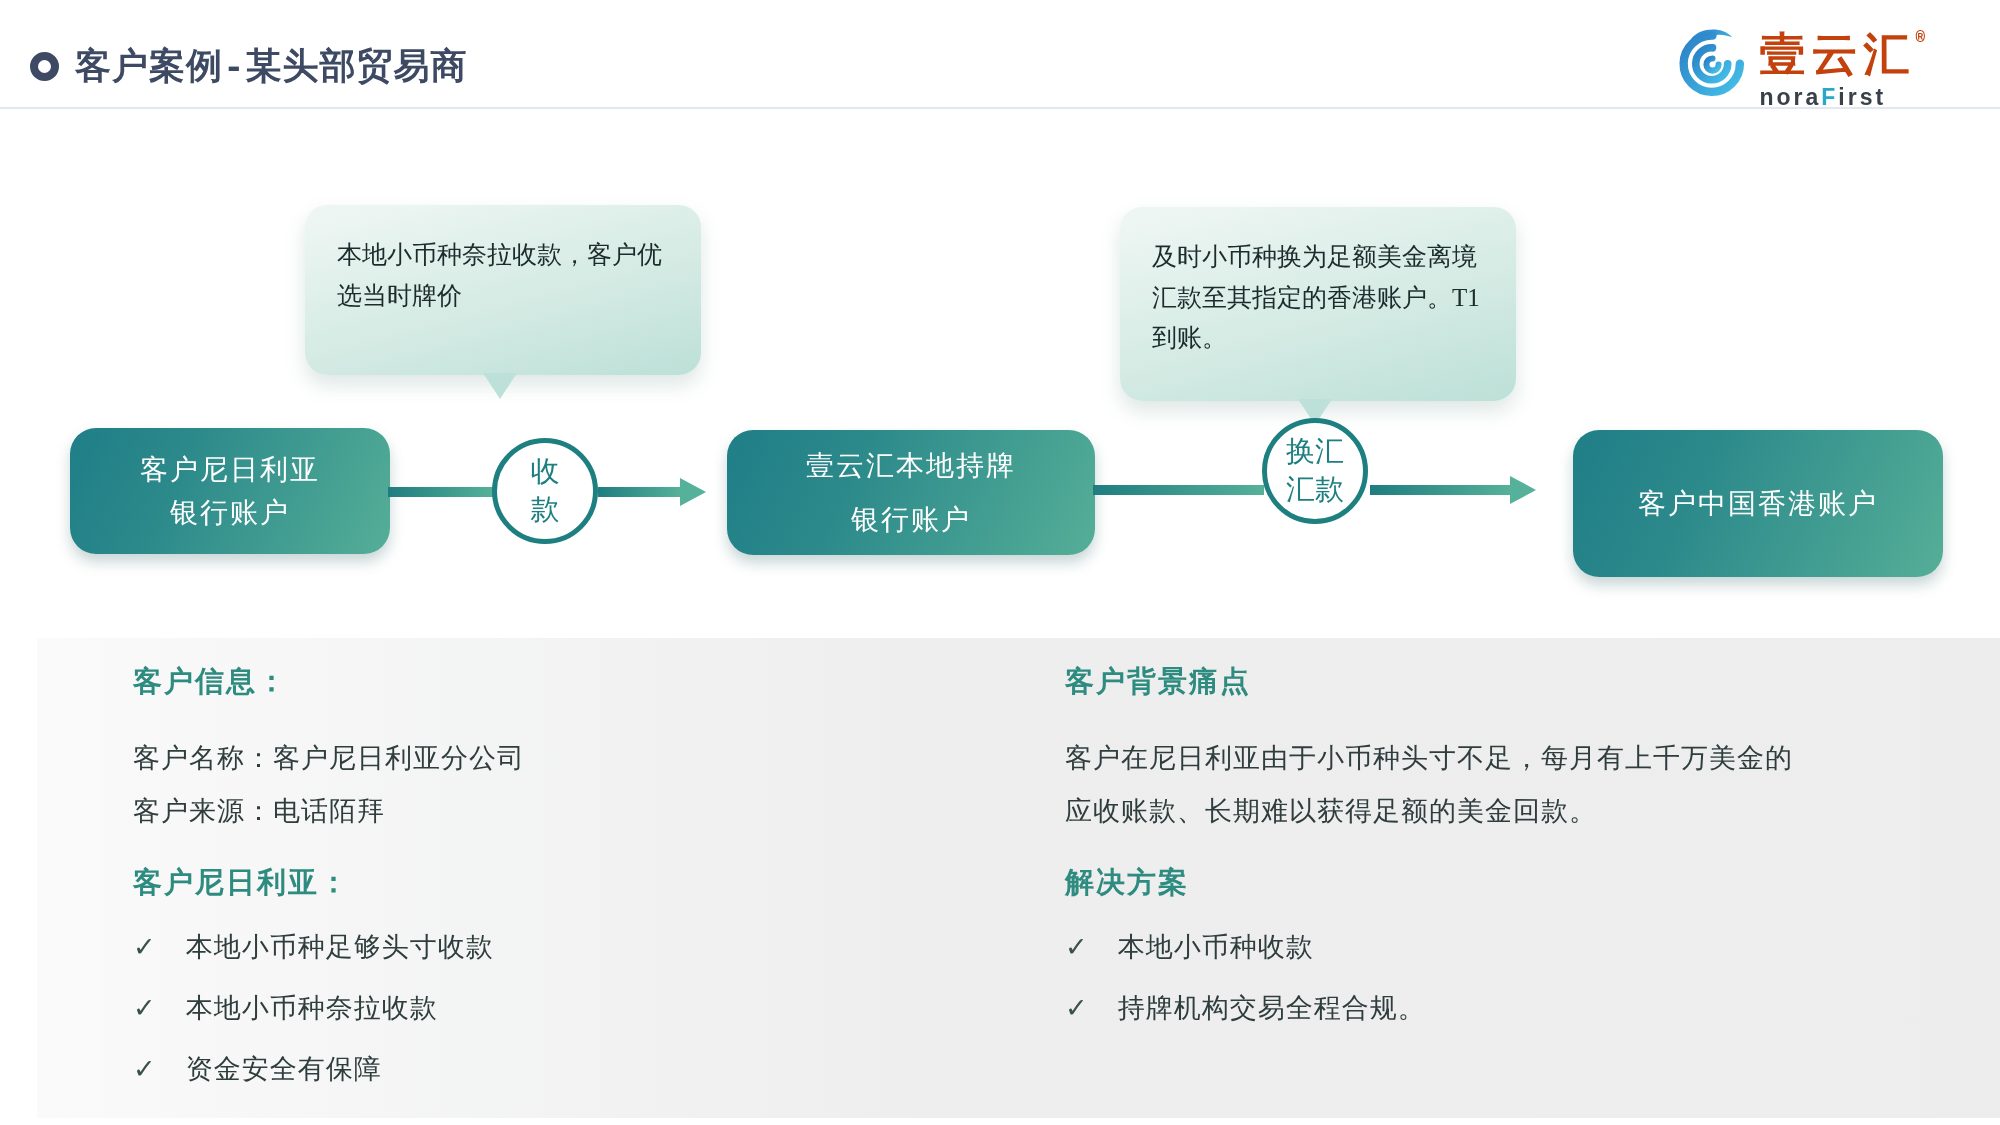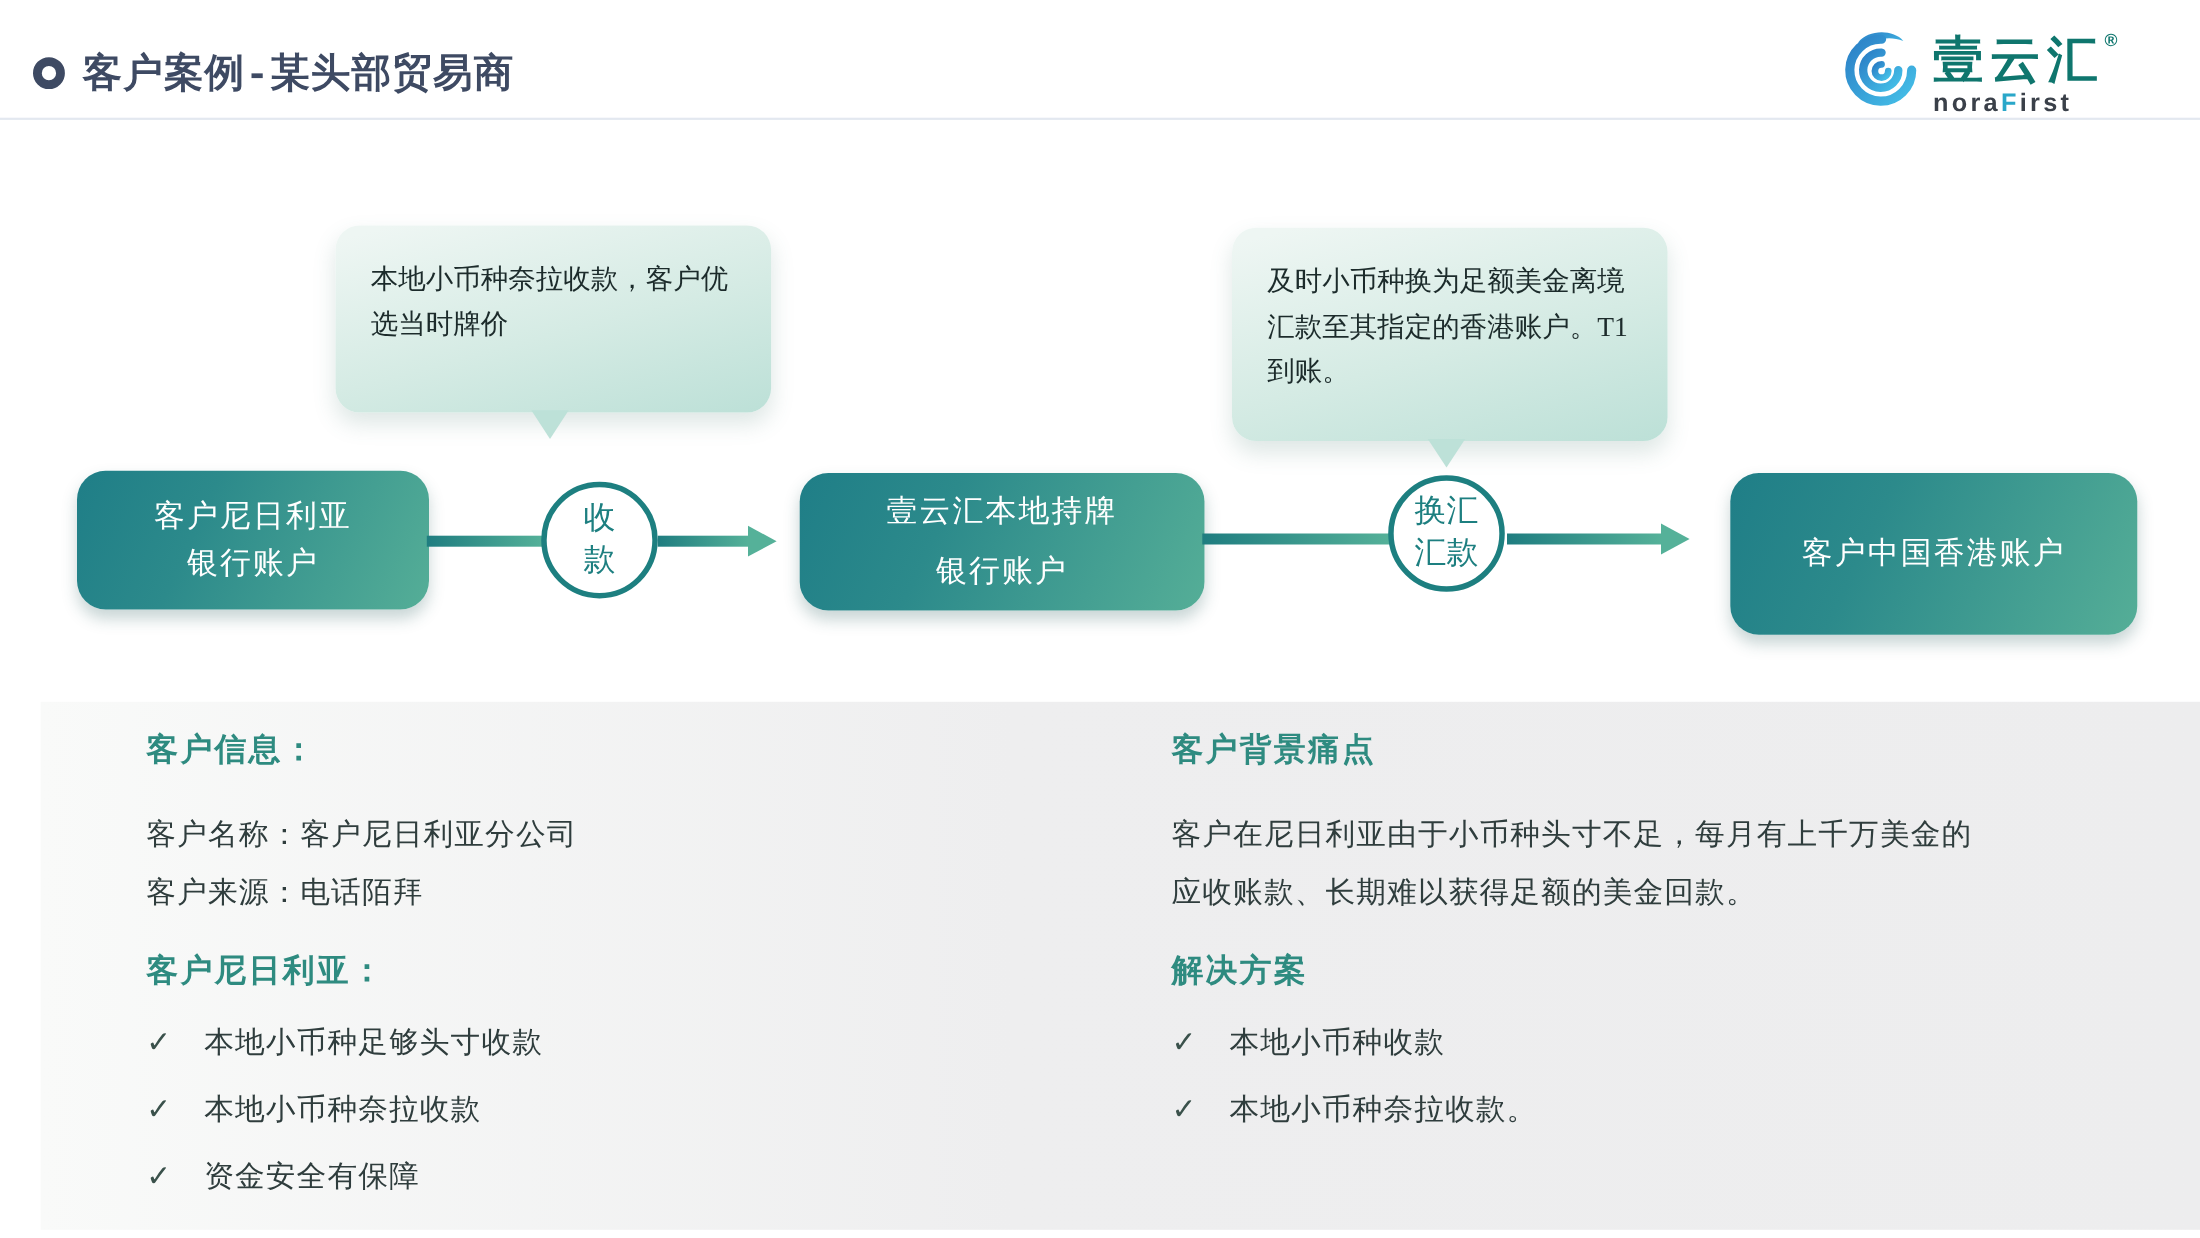--- a/index.html
+++ b/index.html
@@ -17,22 +17,22 @@
     width:13px;height:13px;border:8px solid #3e4a63;border-radius:50%;background:#fff;display:inline-block;
   }
   .page-title{
     margin:0;font-family:Liberation Mono, monospace;
     font-size:36px;font-weight:bold;color:#3e4a63;letter-spacing:1px;
   }
   .logo{position:absolute;right:75px;top:22px;display:flex;align-items:flex-start;gap:10px;}
   .logo-swirl{width:76px;height:76px;}
   .logo-text{display:flex;flex-direction:column;line-height:1;}
   .logo-brand{
-    font-family:Liberation Sans, sans-serif;font-weight:bold;
-    font-size:46px;color:#0f766e;letter-spacing:6px;margin-top:8px;
+    font-family:Liberation Mono, monospace;font-weight:bold;
+    font-size:46px;color:#c2410c;letter-spacing:6px;margin-top:8px;
   }
   .logo-brand sup{font-size:16px;letter-spacing:0;vertical-align:28px;}
   .logo-sub{
     font-family:"Liberation Sans","DejaVu Sans",sans-serif;font-weight:bold;
     font-size:23px;color:#3a4049;letter-spacing:3px;margin-top:5px;
   }
   .logo-sub .logo-f{color:#2aa7c9;}
   
   .flow{position:absolute;left:0;top:0;width:2000px;height:640px;}
   .bubble{
@@ -76,21 +76,21 @@
   }
   .arrowhead-1{left:680px;top:478px;}
   .arrowhead-2{left:1510px;top:476px;}
   .flow-circle{
     position:absolute;width:96px;height:96px;border-radius:50%;
     background:#ffffff;border:5px solid #1d7f80;
     display:flex;flex-direction:column;align-items:center;justify-content:center;
     color:#1d7f80;font-size:29px;line-height:1.3;text-align:center;white-space:nowrap;
   }
   .circle-1{left:492px;top:438px;}
-  .circle-2{left:1262px;top:432px;}
+  .circle-2{left:1262px;top:418px;}
   
   .panel{
     position:absolute;left:37px;top:638px;width:1963px;height:480px;
     background:linear-gradient(to right,#f9faf9 0%,#eeeeef 45%,#ededee 100%);
   }
   .panel-col{position:absolute;top:24px;}
   .panel-col-left{left:96px;width:820px;}
   .panel-col-right{left:1028px;width:880px;}
   .section-heading{
     margin:0;color:#2e8b80;font-weight:bold;font-size:29px;letter-spacing:2px;
@@ -214,18 +214,18 @@
       <p class="para-line">应收账款、长期难以获得足额的美金回款。</p>
     </div>
     <h2 class="section-heading heading-gap">解决方案</h2>
     <div class="check-list">
       <div class="check-row">
         <span class="check-glyph">✓</span>
         <span class="check-text">本地小币种收款</span>
       </div>
       <div class="check-row">
         <span class="check-glyph">✓</span>
-        <span class="check-text">本地小币种奈拉收款。</span>
+        <span class="check-text">持牌机构交易全程合规。</span>
       </div>
     </div>
   </div>
 
 </section>
 
 </body></html>

